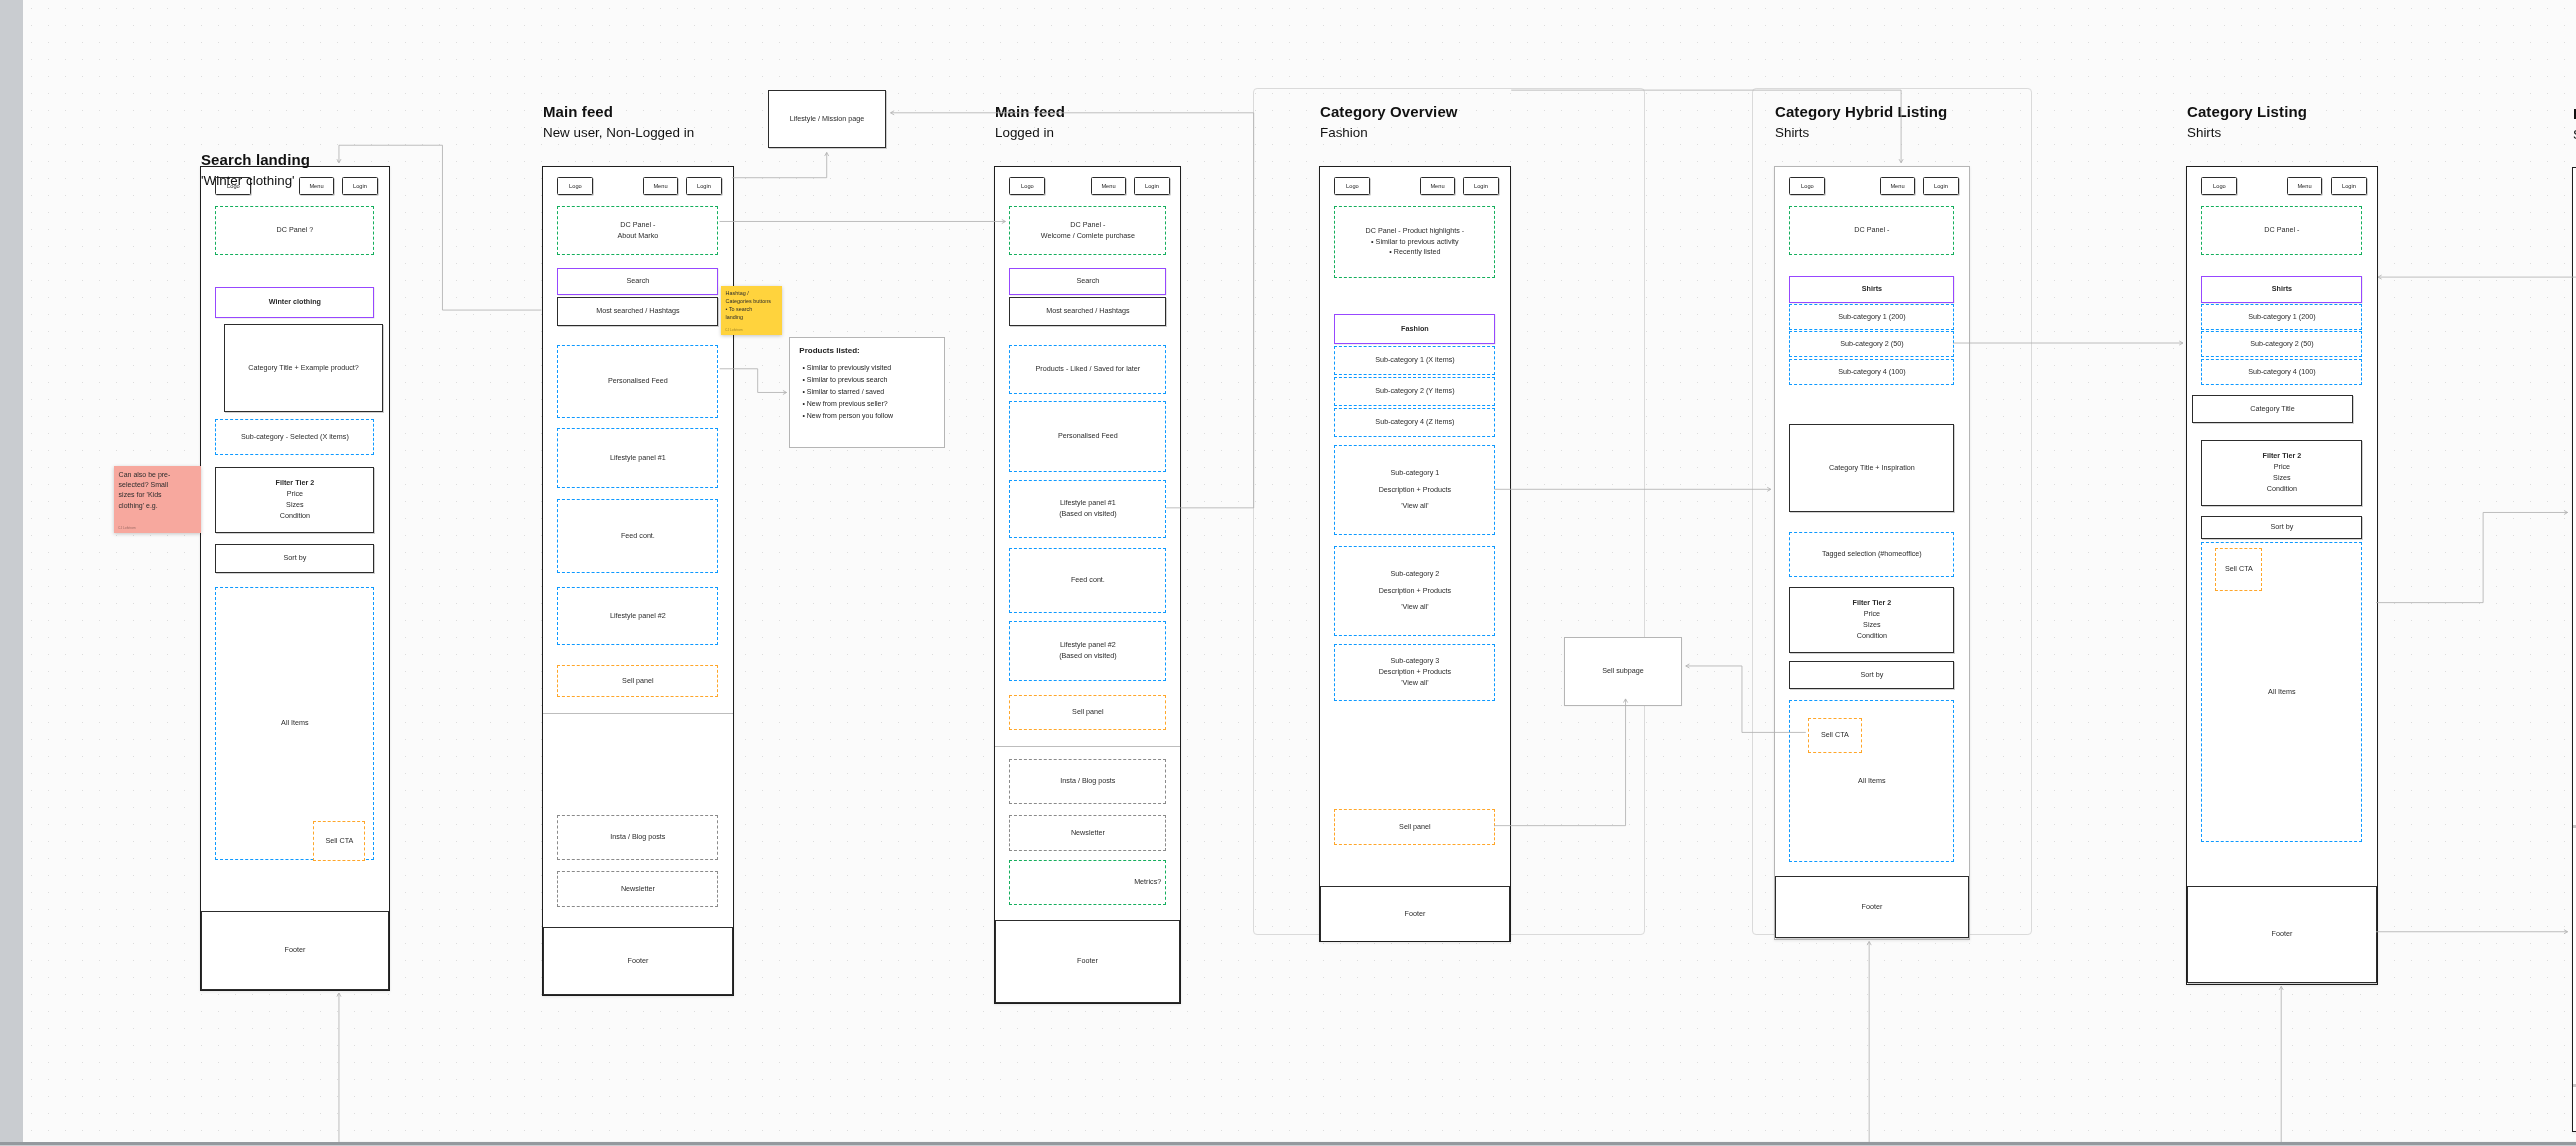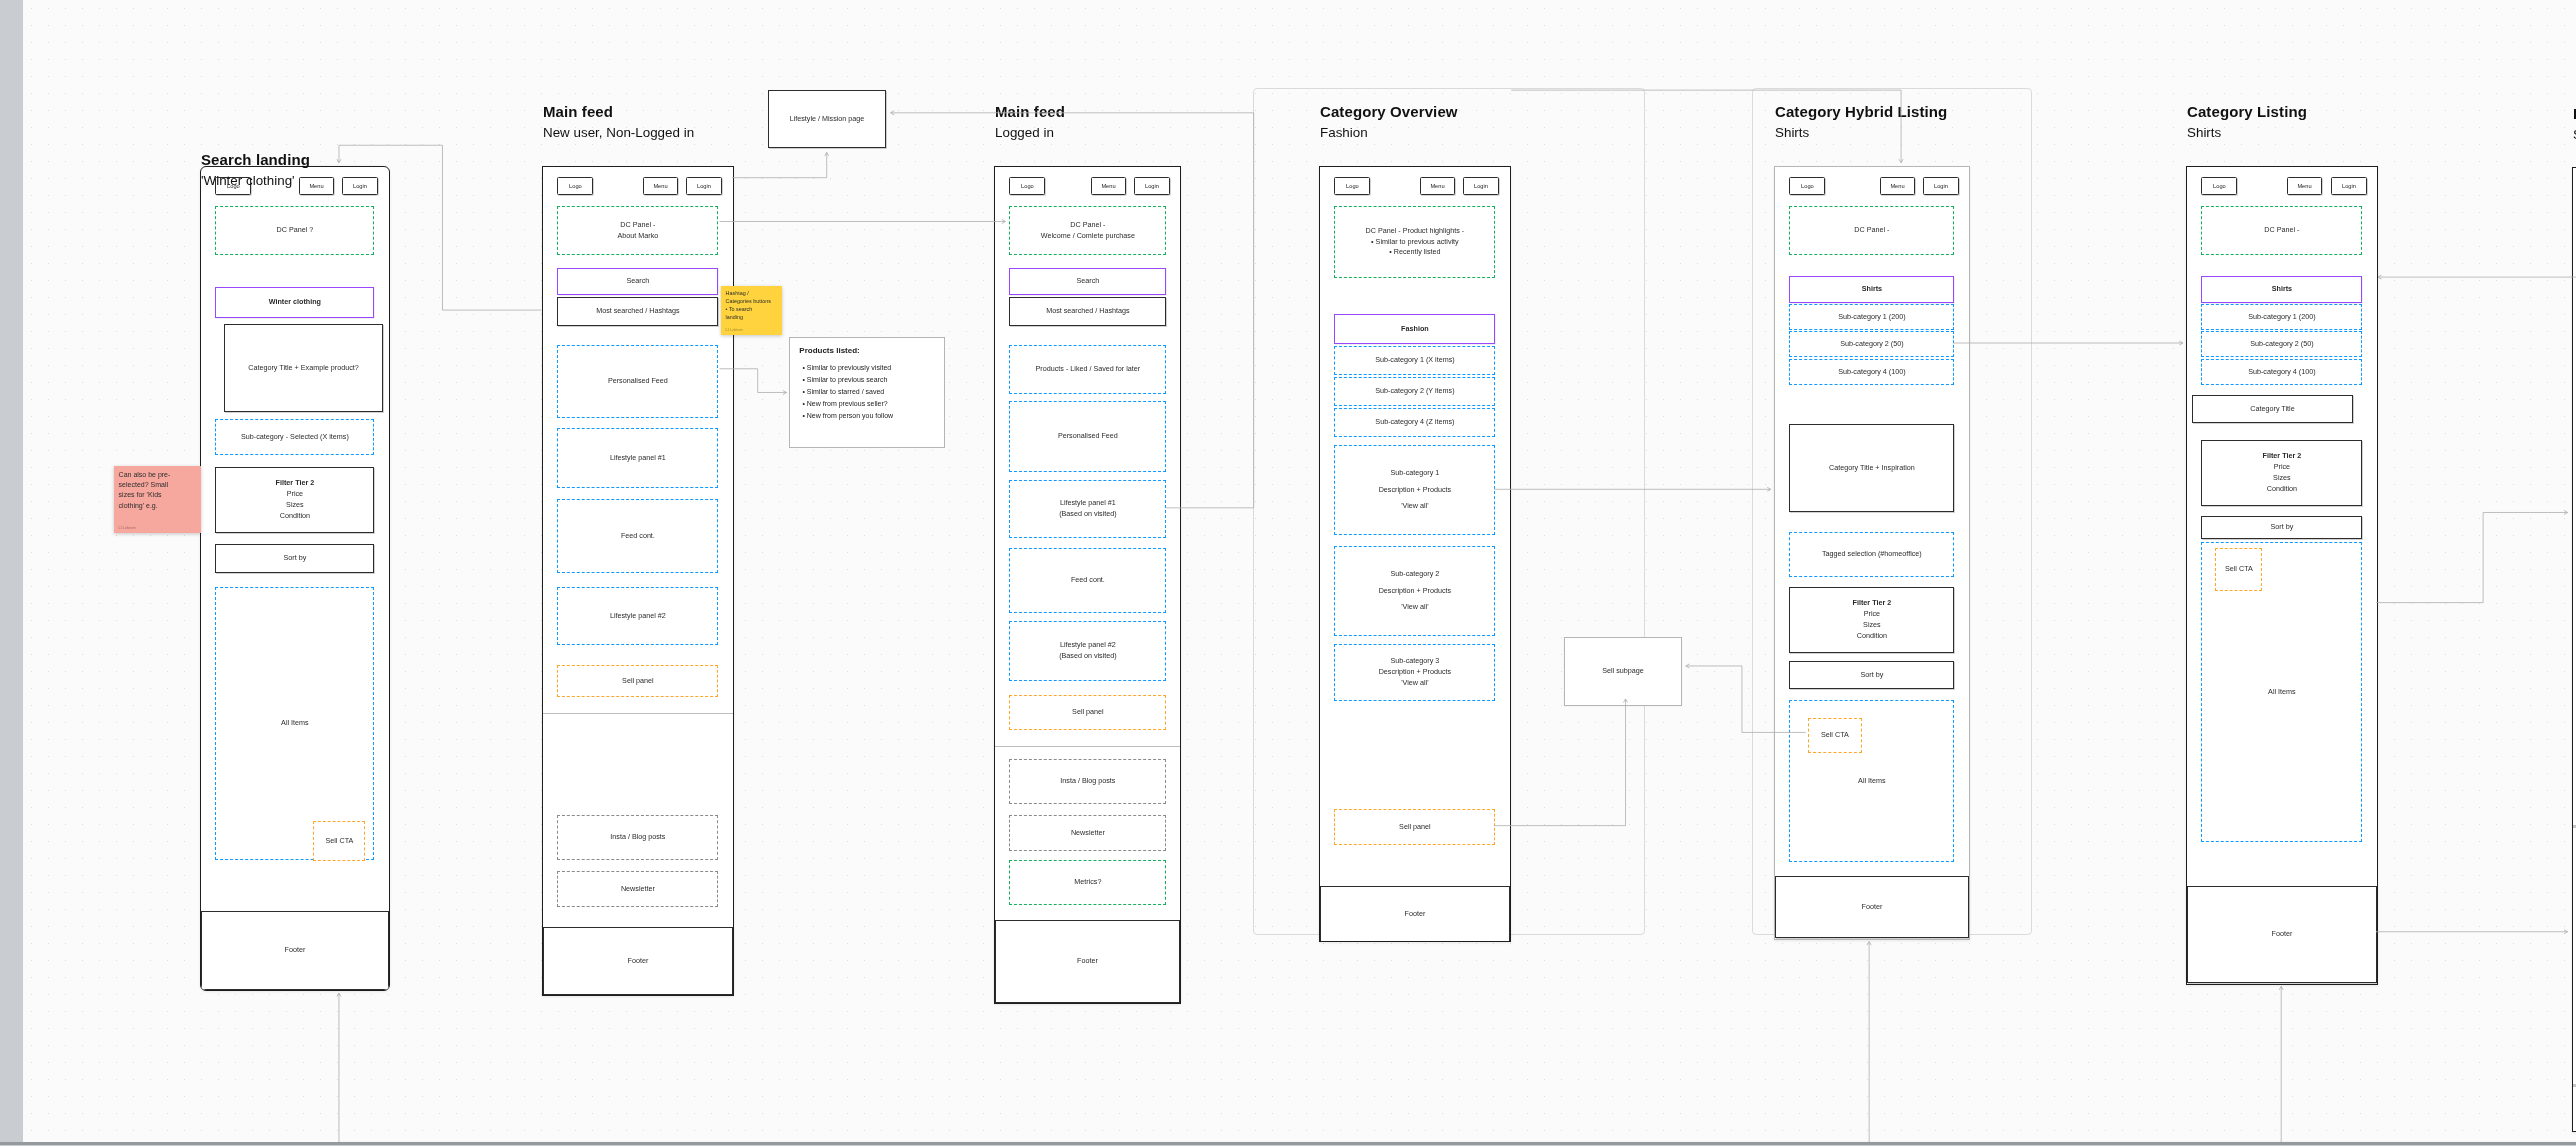--- a/index.html
+++ b/index.html
@@ -38,21 +38,21 @@
   svg.conn{position:absolute;left:0;top:0;pointer-events:none;}
 </style>
 </head>
 <body>
 
 <div id="stage">
   <div id="grid"></div>
   <div id="content">
       <div class="sectionframe" style="left: 1253px; top: 88px; width: 390px; height: 845px; position: absolute;"></div>
       <div class="sectionframe" style="left: 1752px; top: 88px; width: 278px; height: 845px; position: absolute;"></div>
-      <div class="frame" style="left: 200px; top: 166px; width: 188px; height: 823px; position: absolute; border-radius: 6px;">
+      <div class="frame" style="left: 200px; top: 166px; width: 188px; height: 823px; position: absolute;">
         <div class="hbtn" style="left: 14.4px; top: 10.3px; width: 34px; height: 15.5px; position: absolute;">Logo</div>
         <div class="hbtn" style="left: 98px; top: 10.3px; width: 33px; height: 15.5px; position: absolute;">Menu</div>
         <div class="hbtn" style="left: 141px; top: 10.3px; width: 34px; height: 15.5px; position: absolute;">Login</div>
         <div class="box s-green" style="left: 14.4px; top: 39px; width: 159px; height: 49px; position: absolute;">
           <div class="bl">DC Panel ?</div>
         </div>
         <div class="box s-purple fb0" style="left: 14.4px; top: 120px; width: 159px; height: 31px; position: absolute;">
           <div class="bl">Winter clothing</div>
         </div>
         <div class="box s-solid" style="left: 23px; top: 157px; width: 159px; height: 88px; position: absolute;">
@@ -162,21 +162,21 @@
         <div class="box s-orange" style="left: 14.4px; top: 528px; width: 157px; height: 35px; position: absolute;">
           <div class="bl">Sell panel</div>
         </div>
         <div class="divthin" style="top: 579px; width: 100%;"></div>
         <div class="box s-gray" style="left: 14.4px; top: 592px; width: 157px; height: 45px; position: absolute;">
           <div class="bl">Insta / Blog posts</div>
         </div>
         <div class="box s-gray" style="left: 14.4px; top: 648px; width: 157px; height: 36px; position: absolute;">
           <div class="bl">Newsletter</div>
         </div>
-        <div class="box s-green" style="left: 14.4px; top: 693px; width: 157px; height: 45px; position: absolute;">
+        <div class="box s-green" style="left: 14.4px; top: 693px; width: 157px; height: 45px; position: absolute; text-align: right;">
           <div class="bl">Metrics?</div>
         </div>
         <div class="box s-solid" style="left: 0px; top: 753px; width: 185px; height: 83px; position: absolute;">
           <div class="bl">Footer</div>
         </div>
       </div>
       <div class="ftitle" style="left: 995px; top: 103px; position: absolute;">
         <div class="t0">Main feed</div>
         <div class="t1">Logged in</div>
       </div>

